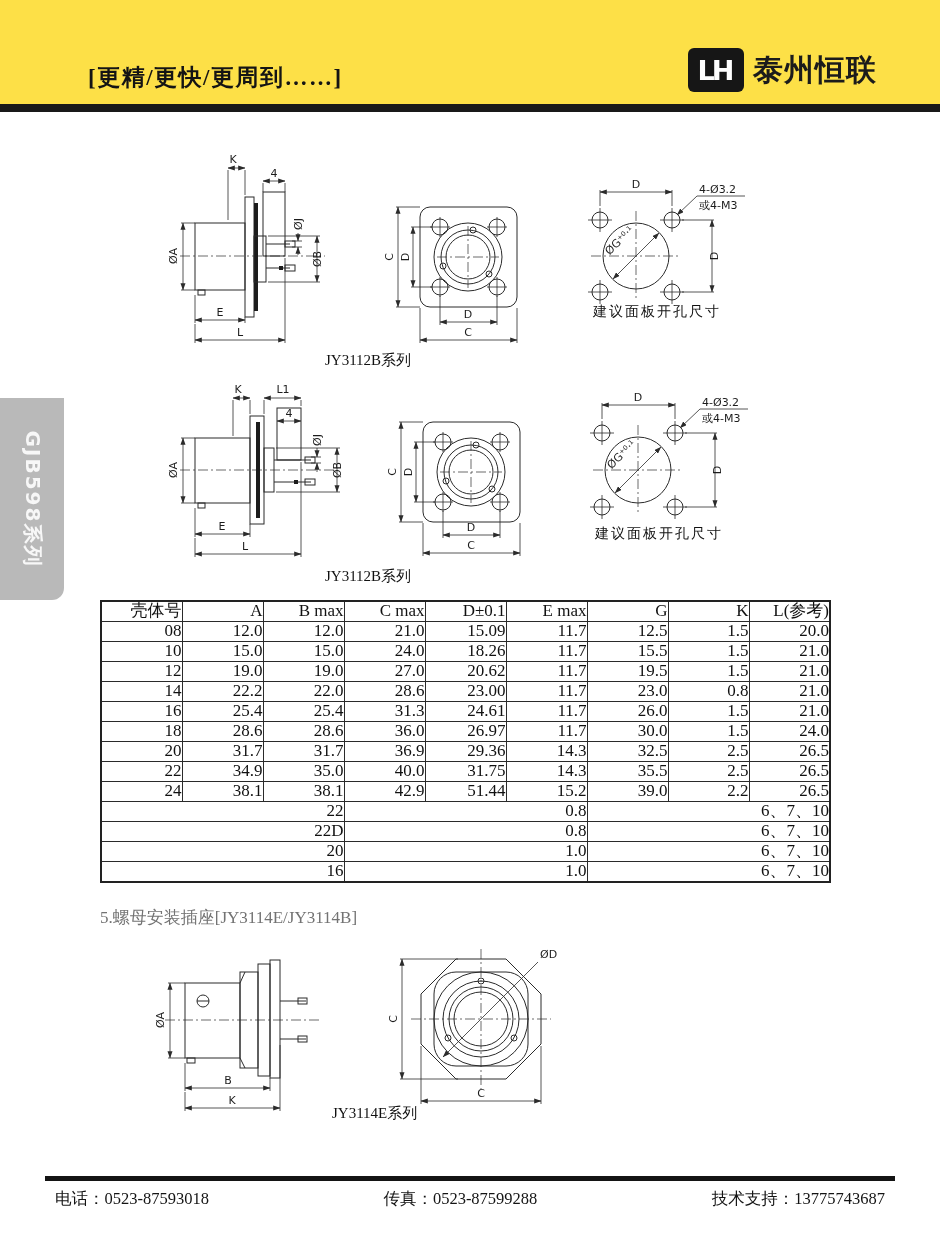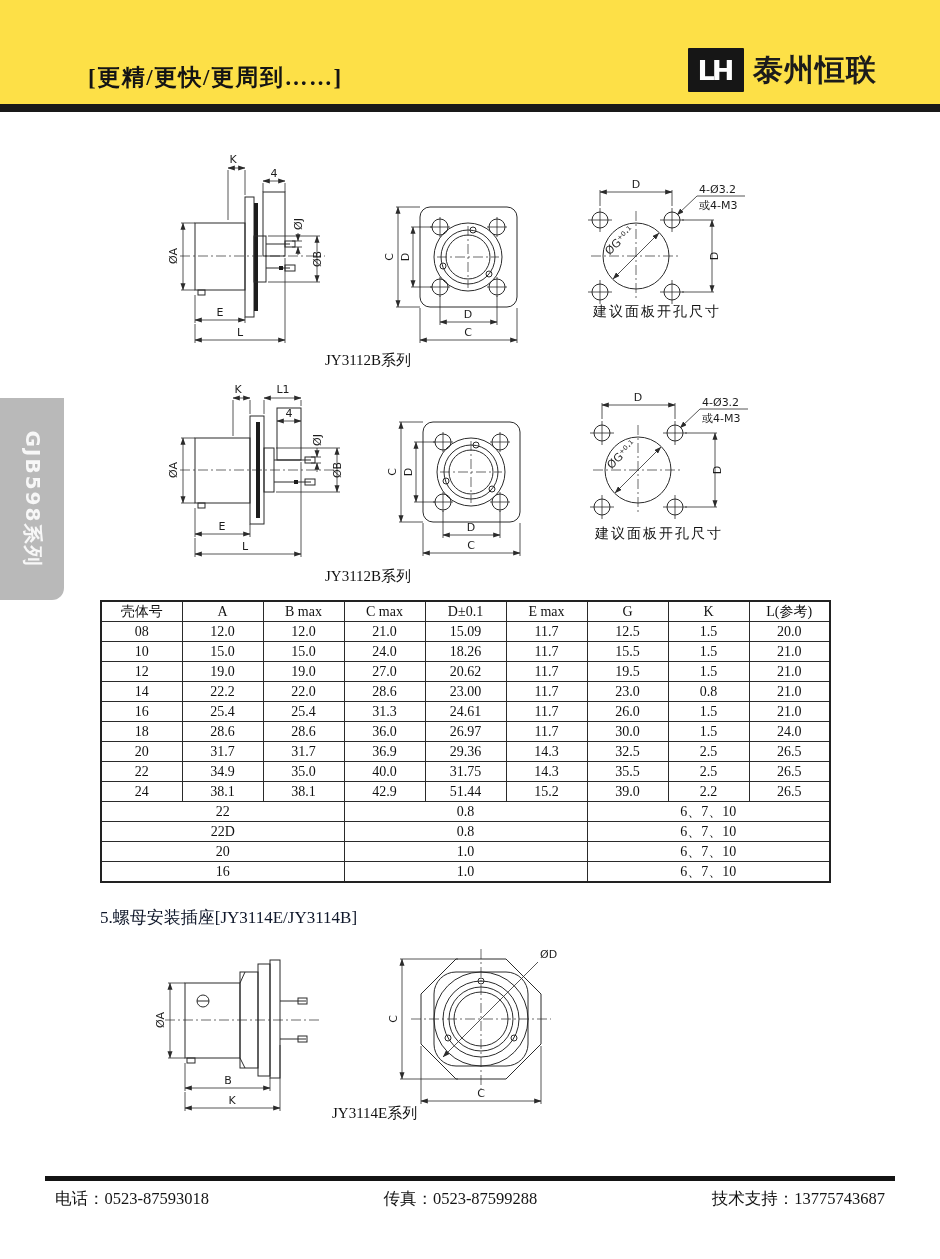--- a/index.html
+++ b/index.html
@@ -4,21 +4,21 @@
 <style>
   html,body{margin:0;padding:0;}
   body{width:940px;height:1259px;position:relative;background:#ffffff;
        font-family:"Liberation Serif",serif;color:#111;overflow:hidden;}
 
   
   .header{position:absolute;left:0;top:0;width:940px;height:104px;background:#fde047;}
   .slogan{position:absolute;left:88px;top:62px;font-size:23px;font-weight:bold;
           letter-spacing:1.5px;color:#141414;}
   .logo{position:absolute;left:688px;top:48px;display:flex;align-items:center;gap:9px;}
-  .logo-box{width:56px;height:44px;background:#161616;border-radius:1px;
+  .logo-box{width:56px;height:44px;background:#161616;border-radius:6px;
             display:flex;align-items:center;justify-content:center;}
   .logo-box span{color:#fff;font-family:"DejaVu Sans",sans-serif;font-weight:bold;
                  font-size:27px;letter-spacing:-3px;padding-right:3px;}
   .brand{font-family:"DejaVu Sans",sans-serif;font-weight:bold;font-size:30px;
          color:#1b1b1b;letter-spacing:1px;}
   .header-bar{position:absolute;left:0;top:104px;width:940px;height:8px;background:#191919;}
 
   
   .side-tab{position:absolute;left:0;top:398px;width:64px;height:202px;
             background:#b9b9b9;border-radius:0 0 12px 0;}
@@ -34,25 +34,25 @@
   #fig3{left:140px;top:938px;}
   svg text{font-family:"DejaVu Sans",sans-serif;font-size:11px;fill:#1c1c1c;}
   svg text.cap{font-family:"Liberation Serif",serif;font-size:15px;fill:#111;}
   svg text.capcn{font-family:"Liberation Serif",serif;font-size:14px;fill:#111;letter-spacing:2px;}
   .tl{stroke:#2b2b2b;stroke-width:1;fill:none;}
   .dim{stroke:#2b2b2b;stroke-width:.8;fill:none;}
   .cl{stroke:#2b2b2b;stroke-width:.7;fill:none;stroke-dasharray:10 3 2 3;}
   .dk{fill:#1c1c1c;stroke:none;}
 
   
-  .sec-title{position:absolute;left:100px;top:906px;font-size:17px;color:#0f172a;}
+  .sec-title{position:absolute;left:100px;top:906px;font-size:17px;color:#737373;}
 
   
   .spec-table{position:absolute;left:100px;top:600px;width:731px;table-layout:fixed;
-              border-collapse:collapse;font-size:14px;color:#111;text-align:center;
+              border-collapse:collapse;font-size:17px;color:#111;text-align:right;
               border:2.5px solid #222;padding-left:36px;}
   .spec-table td{border:1.6px solid #2a2a2a;height:19px;padding:0;line-height:1.1;}
 
   
   .footer-line{position:absolute;left:45px;top:1176px;width:850px;height:5px;background:#141414;}
   .footer-text{position:absolute;left:55px;top:1188px;width:830px;display:flex;
                justify-content:space-between;font-size:16.5px;color:#141414;}
 </style>
 </head>
 <body>

